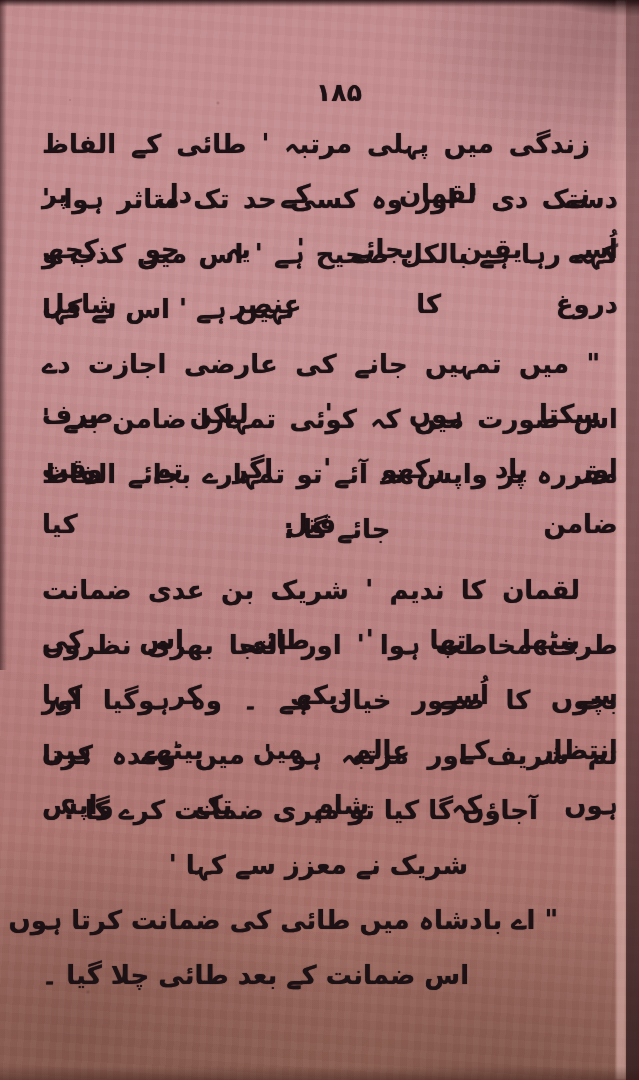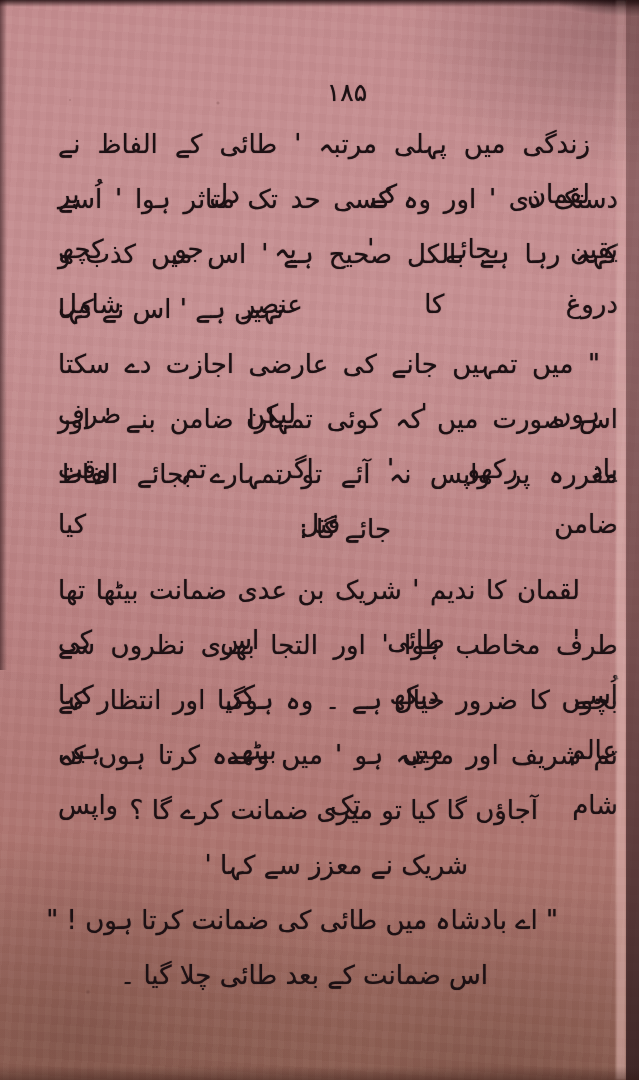--- a/index.html
+++ b/index.html
@@ -56,25 +56,25 @@
     background: linear-gradient(180deg, rgba(70,40,40,.35), rgba(75,45,45,.55) 55%, rgba(45,25,28,.8));
   }
   .edge-bottom {
     position: absolute; bottom: 0; left: 0; right: 0; height: 14px;
     background: linear-gradient(0deg, rgba(45,20,15,.4), rgba(45,20,15,0));
   }
 
   
   .text-block {
     position: absolute;
-    top: 78px; left: 58px; right: 21px;
+    top: 78px; left: 42px; right: 21px;
     direction: rtl;
     color: var(--ink);
     font-size: 26px;
-    font-weight: normal;
+    font-weight: bold;
     text-shadow: 0 0 1px rgba(30,12,14,.75);
   }
   .page-number {
     text-align: center;
     font-size: 25px;
     letter-spacing: 2px;
     margin-bottom: 12px;
     padding-left: 18px;
   }
   .line {
@@ -89,21 +89,21 @@
     word-spacing: 2px;
   }
   .indent-1 { padding-right: 28px; }
   .indent-2 { padding-right: 18px; }
   .indent-3 { padding-right: 38px; }
   .align-right { text-align: left; }
   .align-left  { text-align: center; padding-left: 14px; }
   .dlg-1 { text-align: center; padding-left: 130px; padding-right: 0; margin-right: 80px; }
   .dlg-2 { text-align: right; margin-right: 150px; }
   .dlg-3 { text-align: right; margin-right: 60px; }
-  .dlg-4 { text-align: center; margin-right: 68px; }
+  .dlg-4 { text-align: left; margin-right: 68px; }
   .gap-before { margin-top: 6px; }
 </style>
 </head>
 <body>
 
 <div class="page">
   <div class="grain"></div>
 
   <div class="text-block">
     <div class="page-number">۱۸۵</div>

